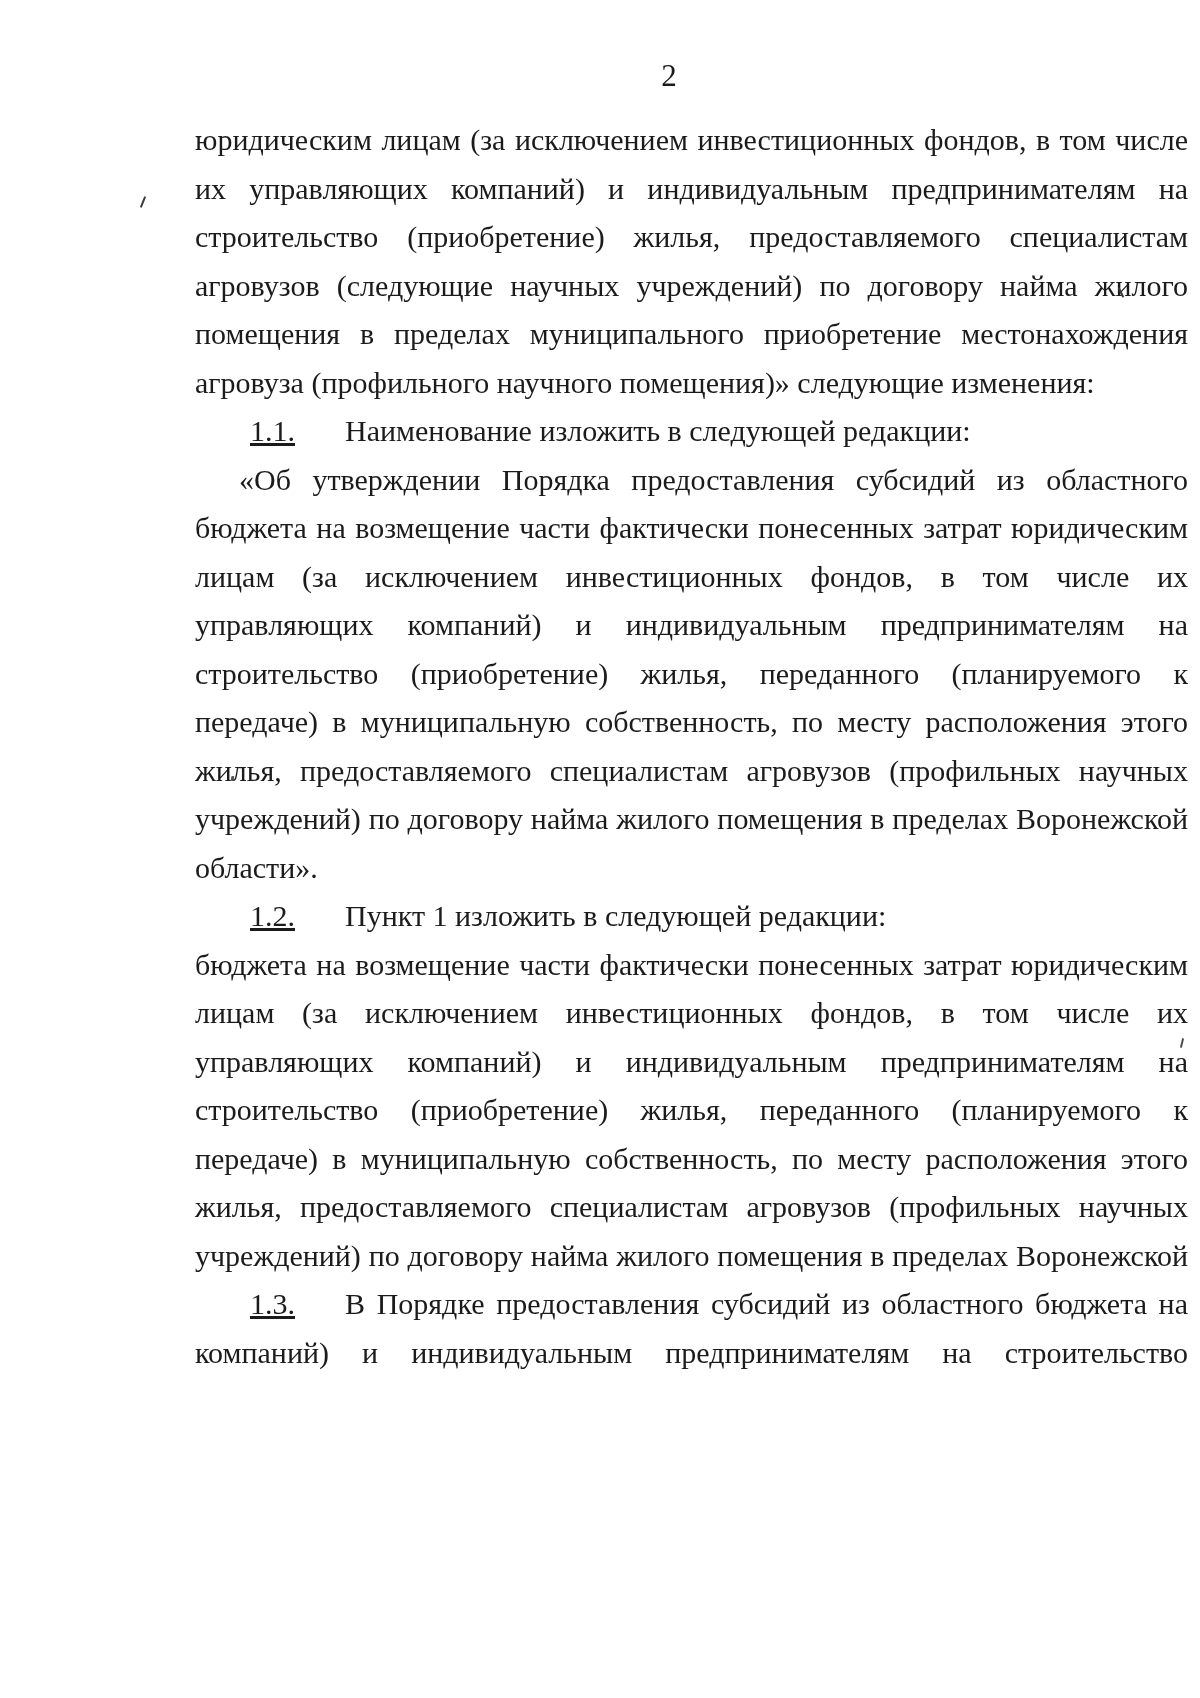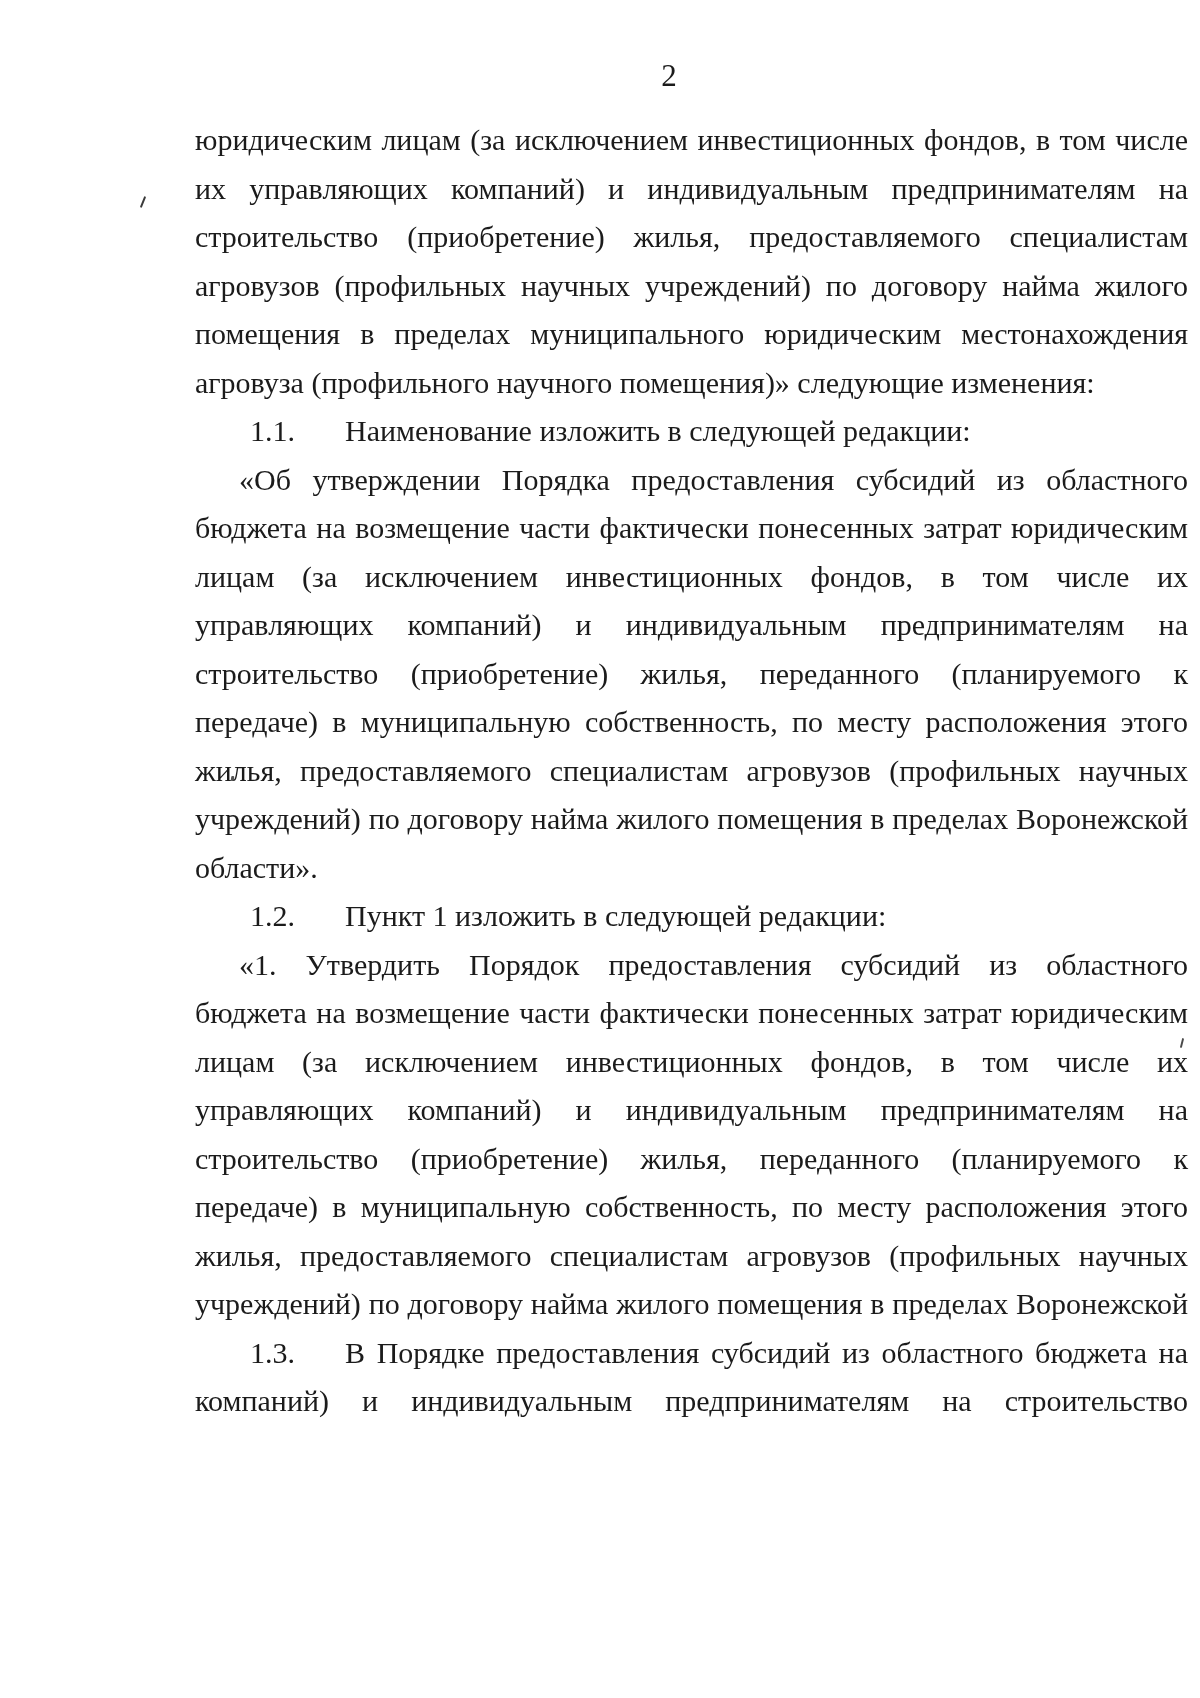--- a/index.html
+++ b/index.html
@@ -30,52 +30,52 @@
     text-align:justify;
     text-align-last:justify;
     white-space:normal;
   }
   .ln.end { text-align-last:left; }
   .ln.q-ind { text-indent:44px; }
   .num {
     display:inline-block;
     width:95px;
     margin-left:55px;
+    text-decoration:underline;
   }
   
   .artifact { position:absolute; background:#3a3a3a; border-radius:1px; }
   .a1 { left:142px; top:196px; width:2px; height:12px; transform:rotate(22deg); }
   .a2 { left:1120px; top:287px; width:2px; height:11px; transform:rotate(-26deg); }
   .a3 { left:1181px; top:1038px; width:2px; height:10px; transform:rotate(14deg); background:#4a4a4a; }
   .a4 { left:231px; top:776px; width:3px; height:5px; transform:rotate(10deg); background:#555; }
 </style>
 </head>
 <body>
 
 <div class="page">
   <div class="pagenum">2</div>
   <div class="doc">
       <div class="ln">юридическим лицам (за исключением инвестиционных фондов, в том числе</div>
       <div class="ln">их управляющих компаний) и индивидуальным предпринимателям на</div>
       <div class="ln">строительство (приобретение) жилья, предоставляемого специалистам</div>
-      <div class="ln">агровузов (профильных научных учреждений) по договору найма жилого</div>
-      <div class="ln">помещения в пределах муниципального юридическим местонахождения</div>
+      <div class="ln">агровузов (следующие научных учреждений) по договору найма жилого</div>
+      <div class="ln">помещения в пределах муниципального приобретение местонахождения</div>
       <div class="ln end">агровуза (профильного научного помещения)» следующие изменения:</div>
       <div class="ln end"><span class="num">1.1.</span>Наименование изложить в следующей редакции:</div>
       <div class="ln q-ind">«Об утверждении Порядка предоставления субсидий из областного</div>
       <div class="ln">бюджета на возмещение части фактически понесенных затрат юридическим</div>
       <div class="ln">лицам (за исключением инвестиционных фондов, в том числе их</div>
       <div class="ln">управляющих компаний) и индивидуальным предпринимателям на</div>
       <div class="ln">строительство (приобретение) жилья, переданного (планируемого к</div>
       <div class="ln">передаче) в муниципальную собственность, по месту расположения этого</div>
       <div class="ln">жилья, предоставляемого специалистам агровузов (профильных научных</div>
       <div class="ln">учреждений) по договору найма жилого помещения в пределах Воронежской</div>
       <div class="ln end">области».</div>
       <div class="ln end"><span class="num">1.2.</span>Пункт 1 изложить в следующей редакции:</div>
-      <div class="ln q-ind">«1. Утвердить Порядок предоставления субсидий из областного</div>
       <div class="ln">бюджета на возмещение части фактически понесенных затрат юридическим</div>
       <div class="ln">лицам (за исключением инвестиционных фондов, в том числе их</div>
       <div class="ln">управляющих компаний) и индивидуальным предпринимателям на</div>
       <div class="ln">строительство (приобретение) жилья, переданного (планируемого к</div>
       <div class="ln">передаче) в муниципальную собственность, по месту расположения этого</div>
       <div class="ln">жилья, предоставляемого специалистам агровузов (профильных научных</div>
       <div class="ln">учреждений) по договору найма жилого помещения в пределах Воронежской</div>
       <div class="ln"><span class="num">1.3.</span>В Порядке предоставления субсидий из областного бюджета на</div>
       <div class="ln">компаний) и индивидуальным предпринимателям на строительство</div>
     </div>

